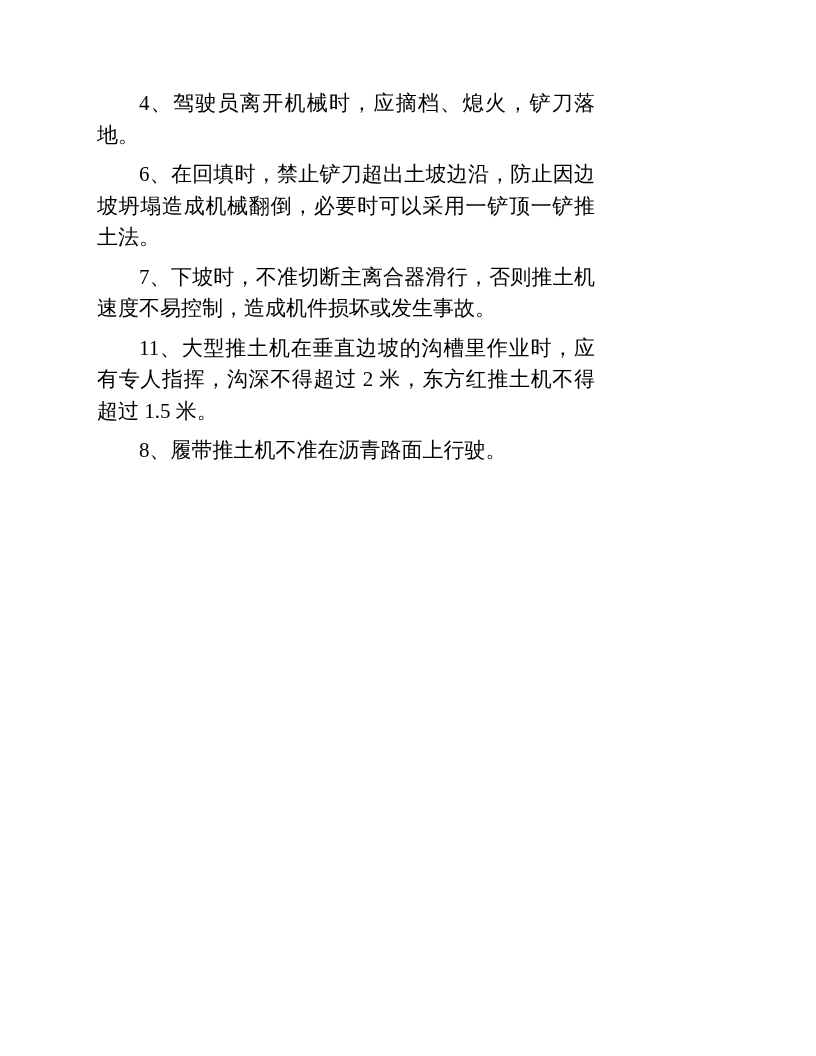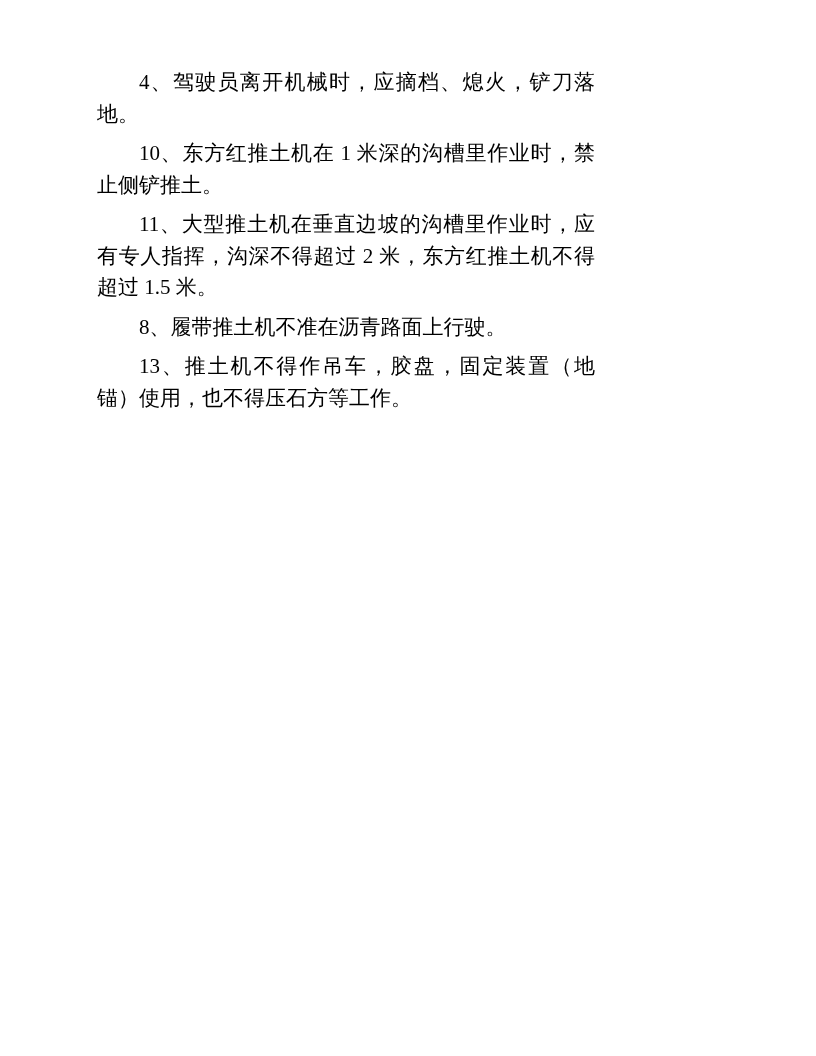--- a/index.html
+++ b/index.html
@@ -5,37 +5,37 @@
   html, body {
     margin: 0;
     padding: 0;
     background: #ffffff;
   }
   .page {
     position: relative;
     width: 692px;
     height: 1056px;
     box-sizing: border-box;
-    padding: 67px 97px 0 97px;
+    padding: 88px 97px 0 97px;
     background: #ffffff;
     color: #000000;
     font-family: "Liberation Serif", "DejaVu Serif", serif;
     font-size: 21px;
     line-height: 31.5px;
     overflow: hidden;
   }
   .para {
     margin: 0 0 8px 0;
     text-indent: 2em;
     text-align: justify;
     word-break: break-all;
   }
 </style>
 </head>
 <body>
 
 <div class="page">
   <p class="para">4、驾驶员离开机械时，应摘档、熄火，铲刀落地。</p>
-  <p class="para">10、东方红推土机在 1 米深的沟槽里作业时，禁止侧铲推土。</p>
+  <p class="para">6、在回填时，禁止铲刀超出土坡边沿，防止因边坡坍塌造成机械翻倒，必要时可以采用一铲顶一铲推土法。</p>
+  <p class="para">7、下坡时，不准切断主离合器滑行，否则推土机速度不易控制，造成机件损坏或发生事故。</p>
   <p class="para">11、大型推土机在垂直边坡的沟槽里作业时，应有专人指挥，沟深不得超过 2 米，东方红推土机不得超过 1.5 米。</p>
   <p class="para">8、履带推土机不准在沥青路面上行驶。</p>
-  <p class="para">13、推土机不得作吊车，胶盘，固定装置（地锚）使用，也不得压石方等工作。</p>
 </div>
 
 </body></html>

